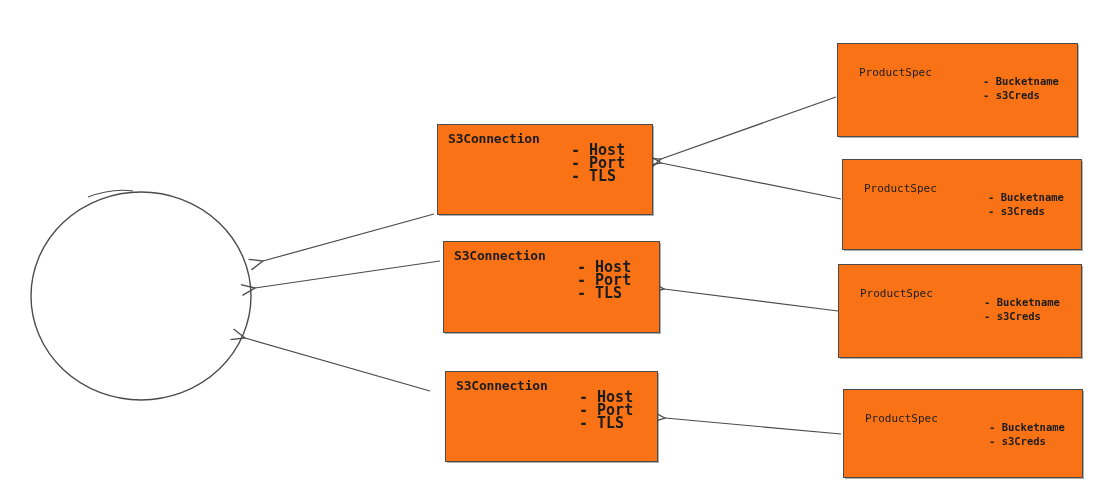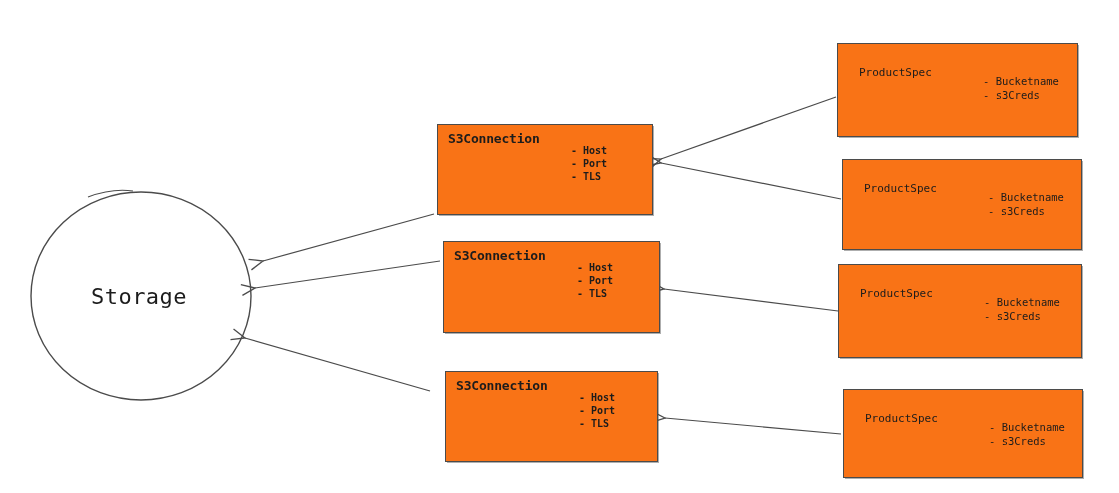--- a/index.html
+++ b/index.html
@@ -31,36 +31,36 @@
   .s3-title {
     position: absolute;
     left: 10px; top: 6px;
     font-size: 13px;
     font-weight: 700;
     letter-spacing: -0.2px;
   }
   .s3-attrs {
     position: absolute;
     left: 133px; top: 19px;
-    font-size: 10px;
+    font-size: 15px;
     font-weight: 700;
     line-height: 13px;
     white-space: pre;
   }
   .ps-title {
     position: absolute;
     left: 21px; top: 22px;
     font-size: 11px;
     font-weight: 500;
   }
   .ps-attrs {
     position: absolute;
     left: 145px; top: 31px;
     font-size: 10.5px;
-    font-weight: 400;
+    font-weight: 700;
     line-height: 13.5px;
     white-space: pre;
   }
   .storage-label {
     position: absolute;
     left: 48px; top: 284px;
     width: 182px;
     text-align: center;
     font-size: 22px;
     font-weight: 500;
@@ -84,21 +84,20 @@
 
     <line x1="836" y1="97" x2="661" y2="159" stroke="#4b4b4b" stroke-width="1.2" marker-end="url(#ah)"></line>
     <line x1="841" y1="199" x2="661" y2="163" stroke="#4b4b4b" stroke-width="1.2" marker-end="url(#ah)"></line>
     <line x1="838" y1="311" x2="664" y2="289" stroke="#4b4b4b" stroke-width="1.2" marker-end="url(#ah)"></line>
     <line x1="841" y1="434" x2="665" y2="418" stroke="#4b4b4b" stroke-width="1.2" marker-end="url(#ah)"></line>
     <line x1="434" y1="214" x2="263" y2="261" stroke="#4b4b4b" stroke-width="1.2" marker-end="url(#ah)"></line>
     <line x1="440" y1="261" x2="255" y2="288" stroke="#4b4b4b" stroke-width="1.2" marker-end="url(#ah)"></line>
     <line x1="430" y1="391" x2="245" y2="338" stroke="#4b4b4b" stroke-width="1.2" marker-end="url(#ah)"></line>
   </svg>
 
-  <div class="storage-label">Storage</div>
 
   <div class="uml-box" style="left:437px;top:124px;width:216px;height:91px">
     <div class="s3-title">S3Connection</div>
     <div class="s3-attrs"><div>- Host</div><div>- Port</div><div>- TLS</div></div>
   </div>
 
   <div class="uml-box" style="left:443px;top:241px;width:217px;height:92px">
     <div class="s3-title">S3Connection</div>
     <div class="s3-attrs"><div>- Host</div><div>- Port</div><div>- TLS</div></div>
   </div>

